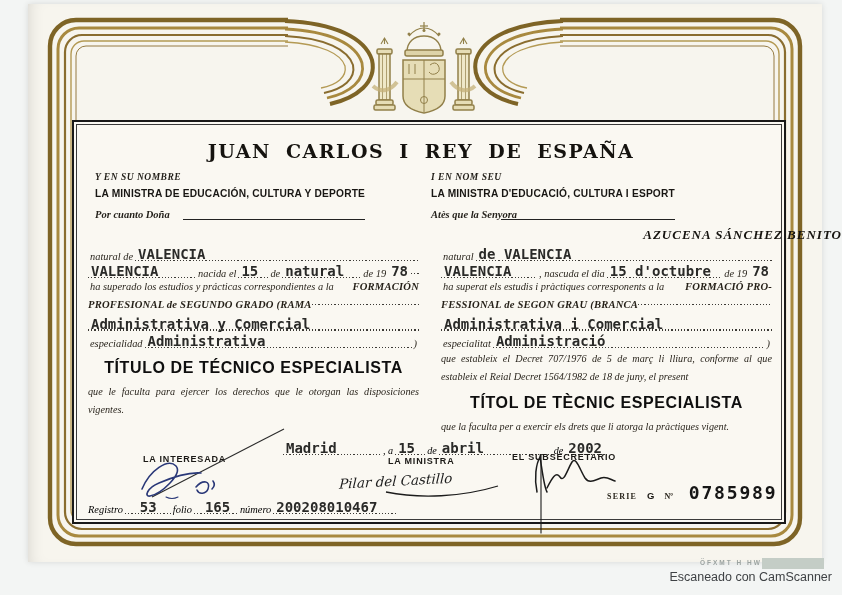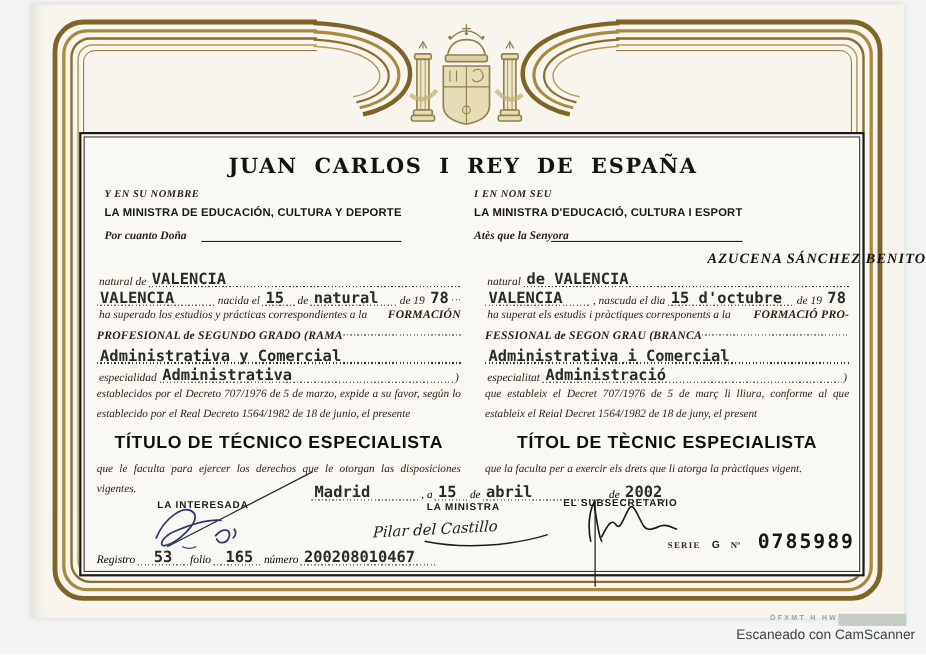--- a/index.html
+++ b/index.html
@@ -178,21 +178,20 @@
         <span class="dots grow"></span>
       </div>
       <div class="line">
         <span class="dots grow"><span class="typed">Administrativa y Comercial</span></span>
       </div>
       <div class="line">
         <span class="it">especialidad</span>
         <span class="dots grow"><span class="typed">Administrativa</span></span>
         <span class="it">)</span>
       </div>
-      <p class="para">establecidos por el Decreto 707/1976 de 5 de marzo, expide a su favor, según lo establecido por el Real Decreto  1564/1982 de 18 de junio, el presente</p>
       <div class="diploma-title">TÍTULO DE TÉCNICO ESPECIALISTA</div>
       <p class="para">que le faculta para ejercer los derechos que le otorgan las disposiciones vigentes.</p>
     </div>
 
     <div class="col">
       <div class="line">
         <span class="it">natural</span>
         <span class="dots grow"><span class="typed">de VALENCIA</span></span>
       </div>
       <div class="line">

